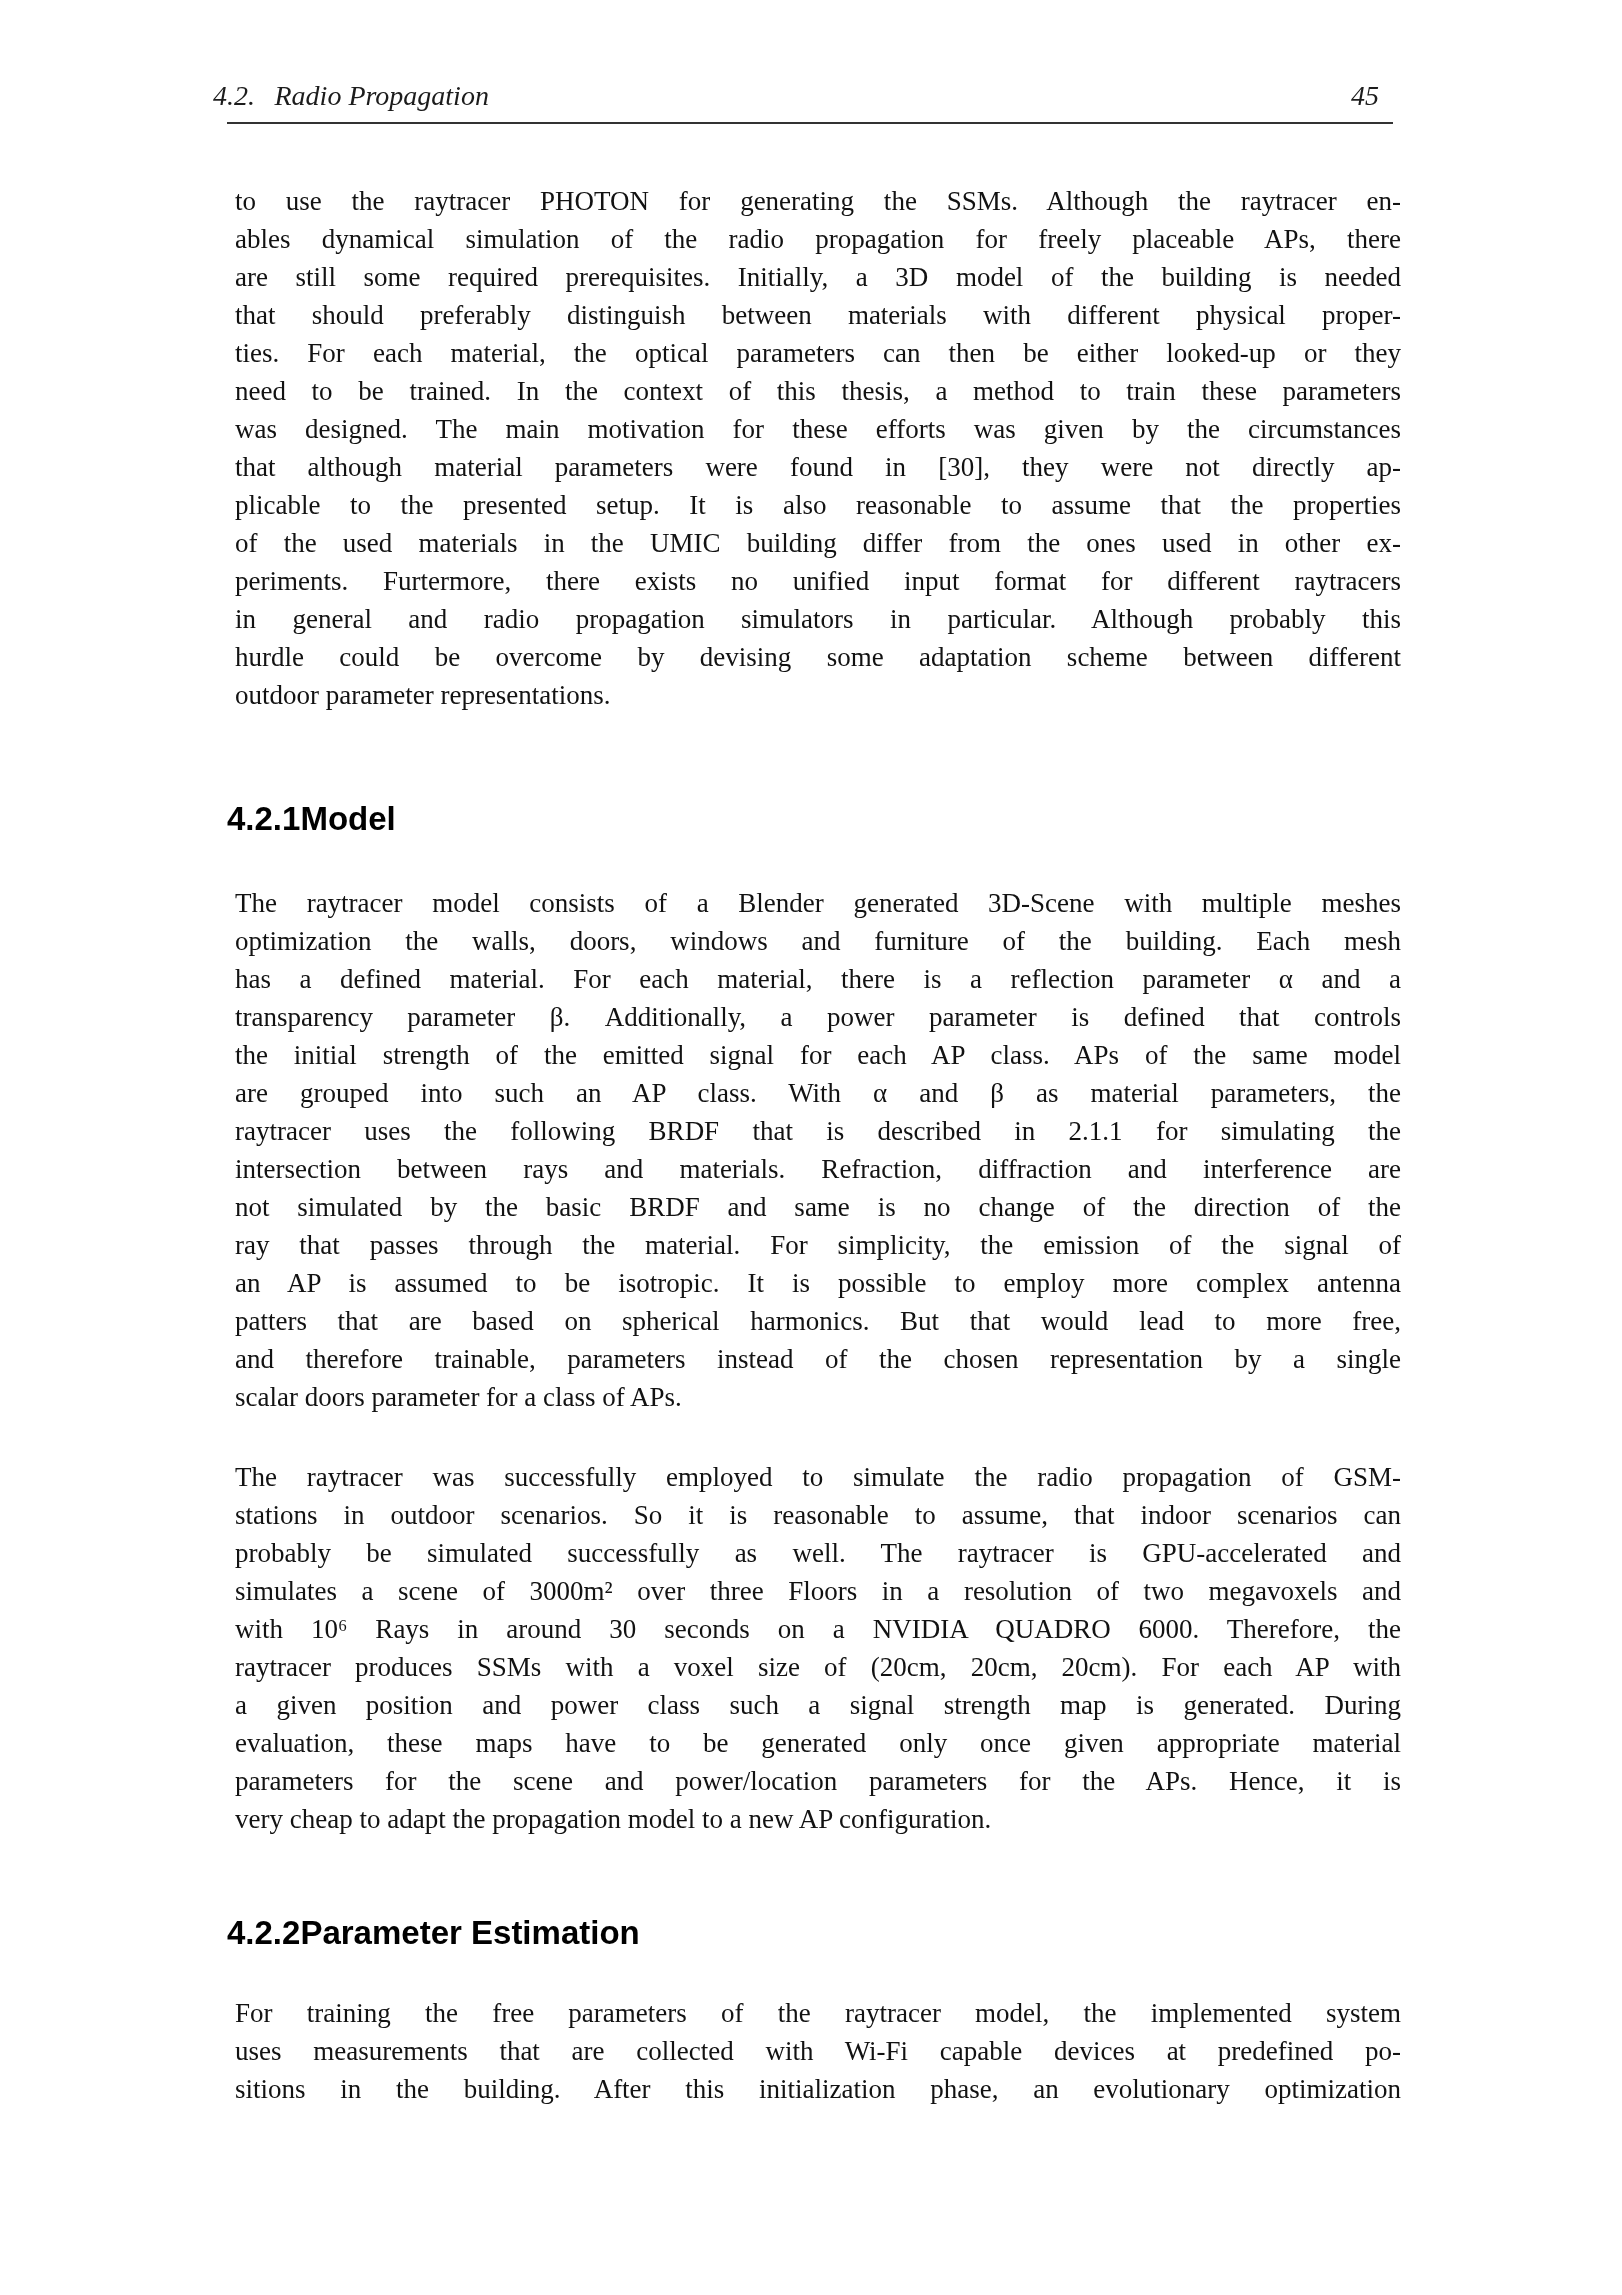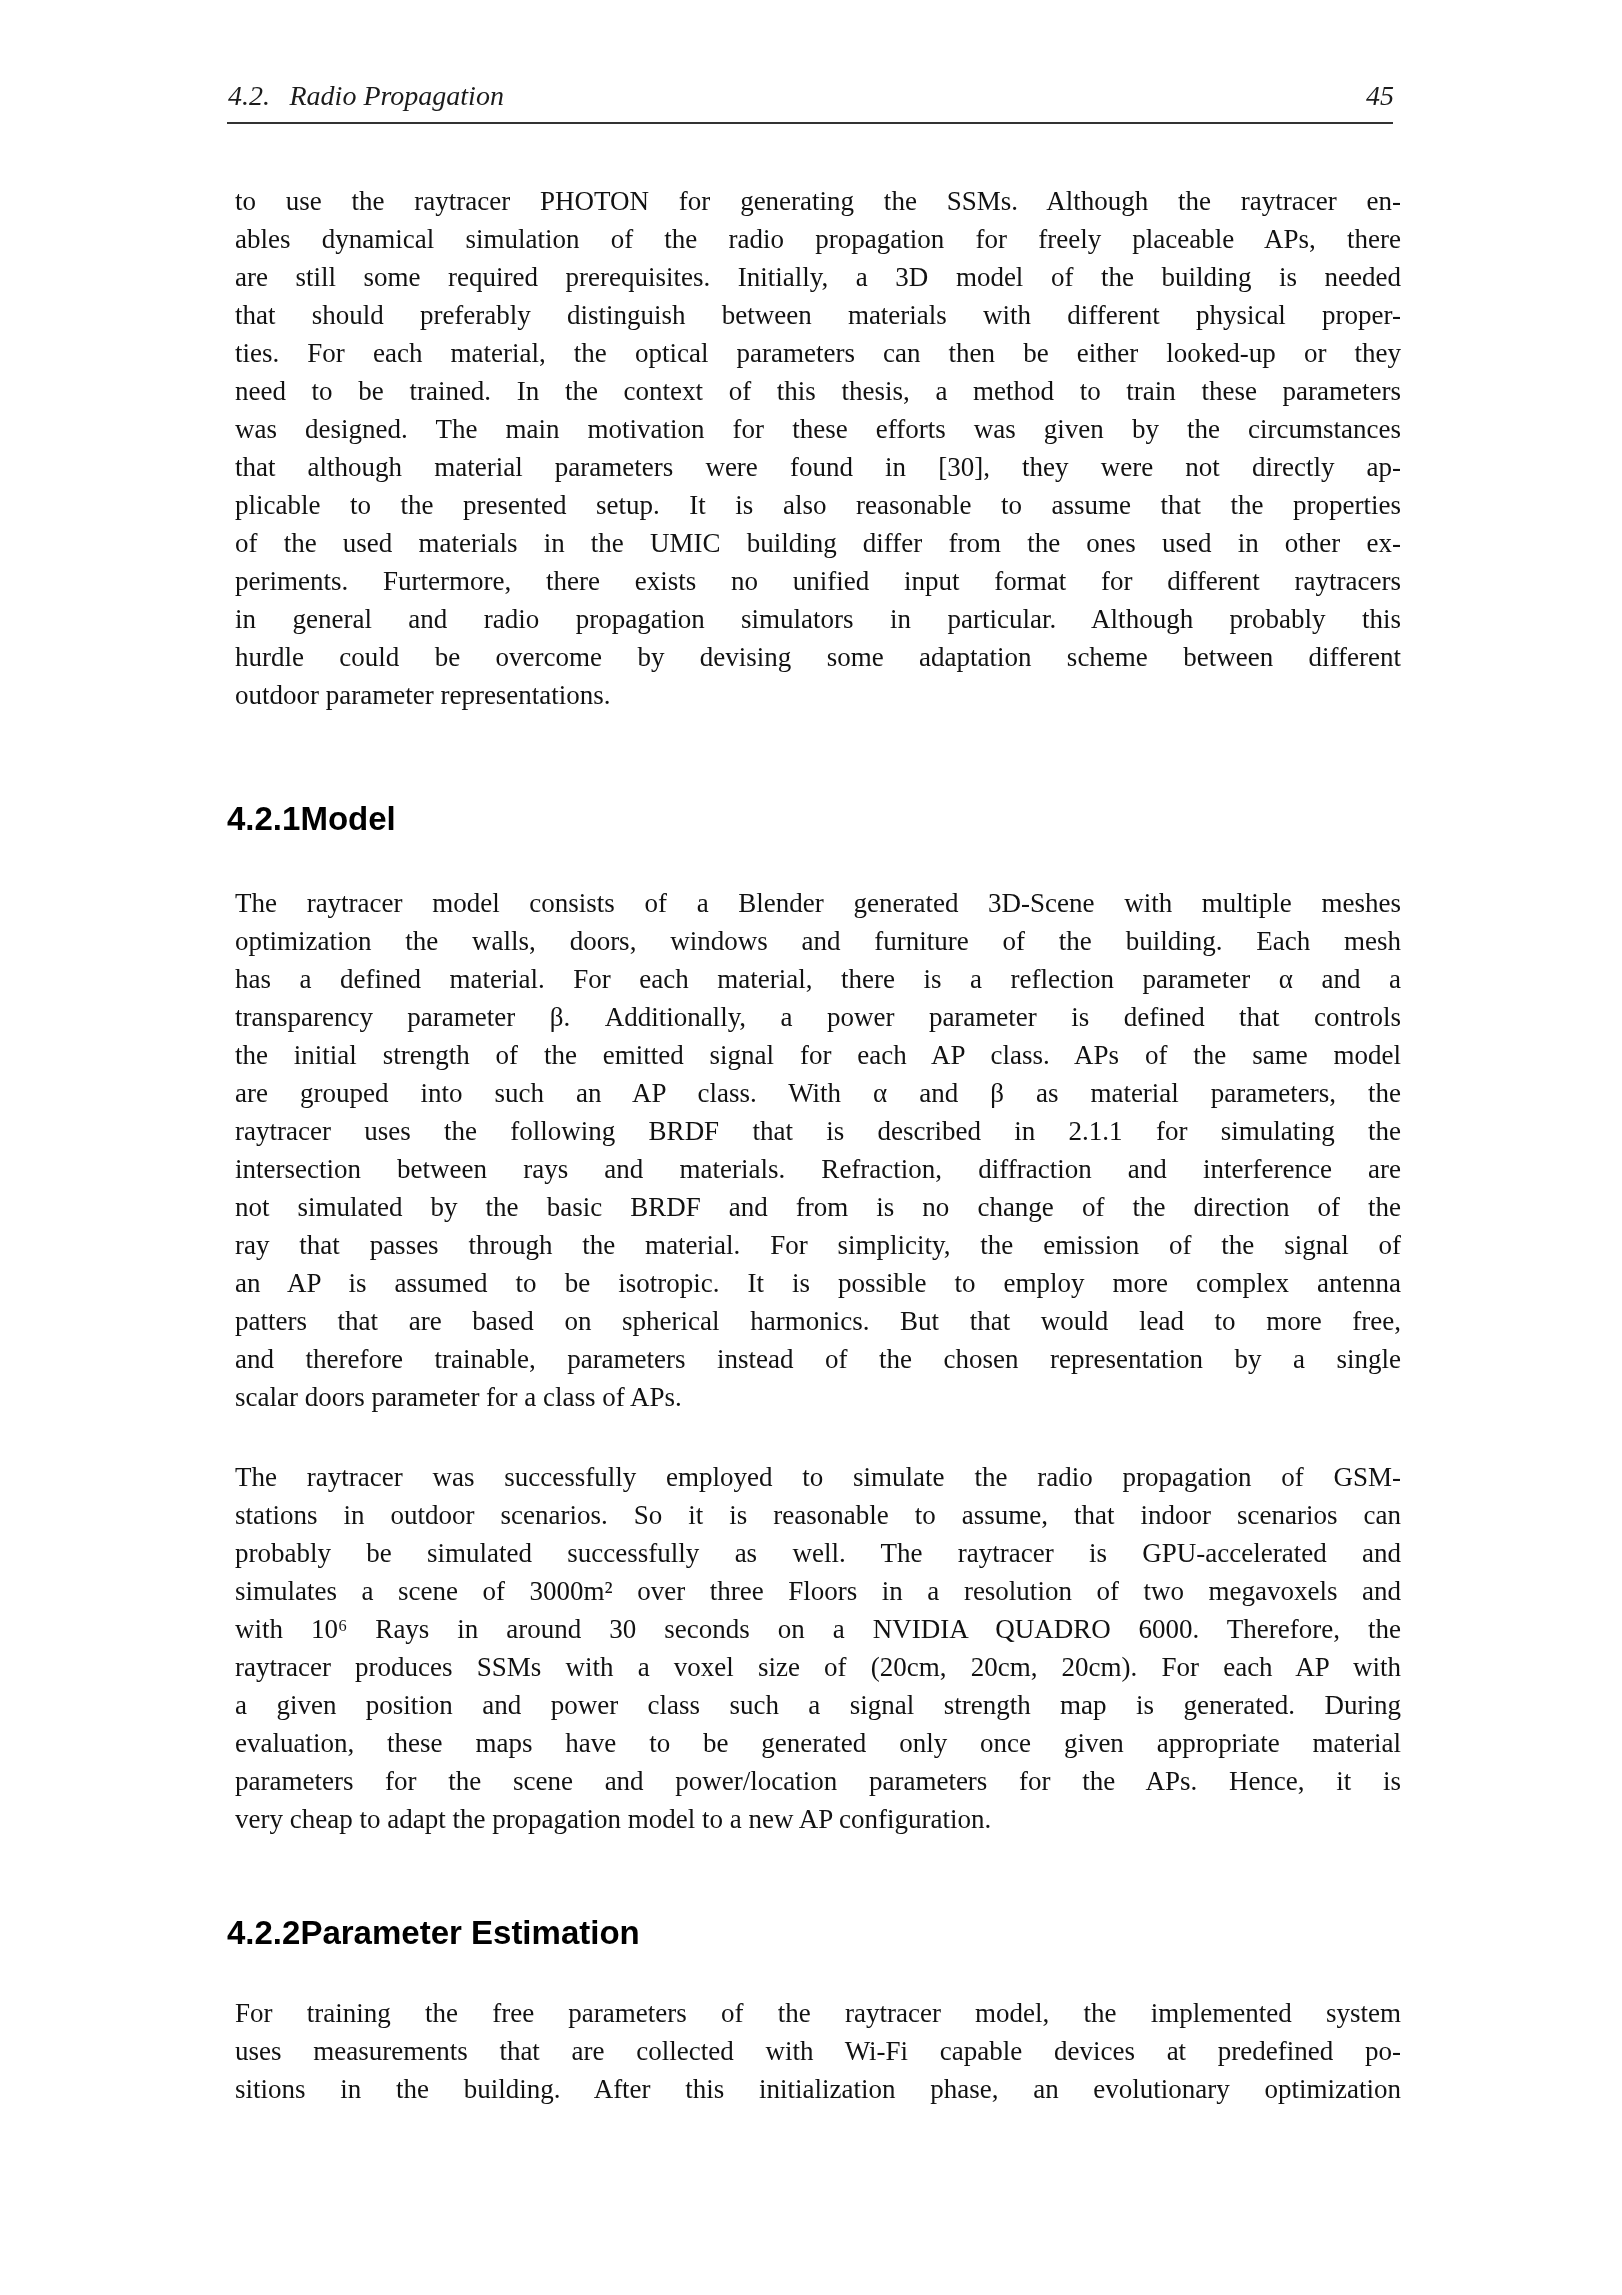--- a/index.html
+++ b/index.html
@@ -8,21 +8,21 @@
     width: 1623px;
     height: 2295px;
     background: #ffffff;
     font-family: "Liberation Serif", "DejaVu Serif", serif;
     color: #121212;
     overflow: hidden;
   }
   
   .runhead {
     position: absolute;
-    left: 228px;
+    left: 213px;
     top: 80px;
     width: 1166px;
     display: flex;
     justify-content: space-between;
     align-items: baseline;
     font-style: italic;
     font-size: 28px;
     color: #1c1c1c;
   }
   .runhead .secnum { margin-right: 19.5px; }
@@ -100,21 +100,21 @@
 
   <div class="para" style="top:884px">
       <div class="line">The raytracer model consists of a Blender generated 3D-Scene with multiple meshes</div>
       <div class="line">optimization the walls, doors, windows and furniture of the building. Each mesh</div>
       <div class="line">has a defined material. For each material, there is a reflection parameter α and a</div>
       <div class="line">transparency parameter β. Additionally, a power parameter is defined that controls</div>
       <div class="line">the initial strength of the emitted signal for each AP class. APs of the same model</div>
       <div class="line">are grouped into such an AP class. With α and β as material parameters, the</div>
       <div class="line">raytracer uses the following BRDF that is described in 2.1.1 for simulating the</div>
       <div class="line">intersection between rays and materials. Refraction, diffraction and interference are</div>
-      <div class="line">not simulated by the basic BRDF and from is no change of the direction of the</div>
+      <div class="line">not simulated by the basic BRDF and same is no change of the direction of the</div>
       <div class="line">ray that passes through the material. For simplicity, the emission of the signal of</div>
       <div class="line">an AP is assumed to be isotropic. It is possible to employ more complex antenna</div>
       <div class="line">patters that are based on spherical harmonics. But that would lead to more free,</div>
       <div class="line">and therefore trainable, parameters instead of the chosen representation by a single</div>
       <div class="line">scalar doors parameter for a class of APs.</div>
     </div>
 
   <div class="para" style="top:1458px">
       <div class="line">The raytracer was successfully employed to simulate the radio propagation of GSM-</div>
       <div class="line">stations in outdoor scenarios. So it is reasonable to assume, that indoor scenarios can</div>

